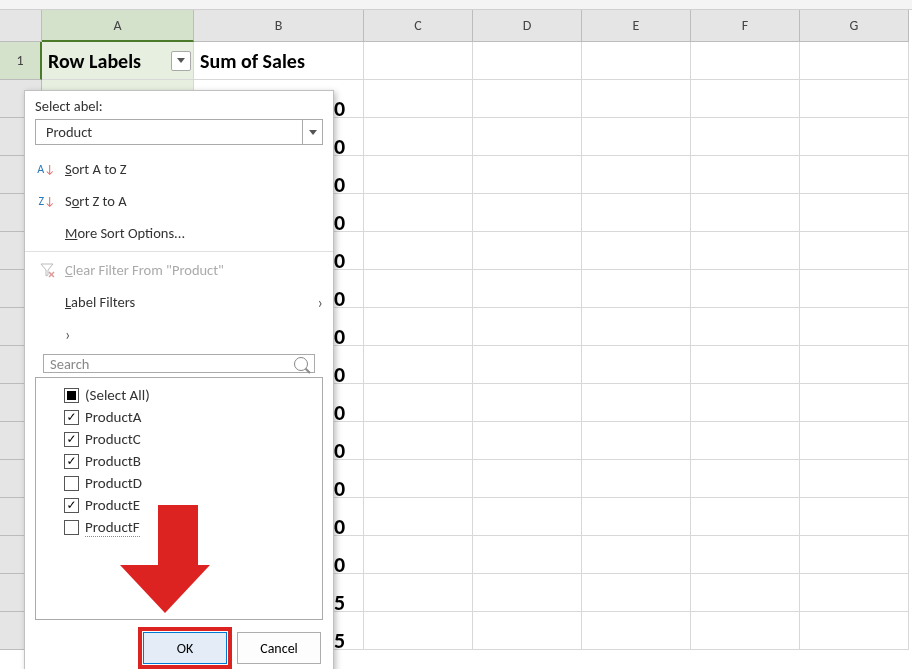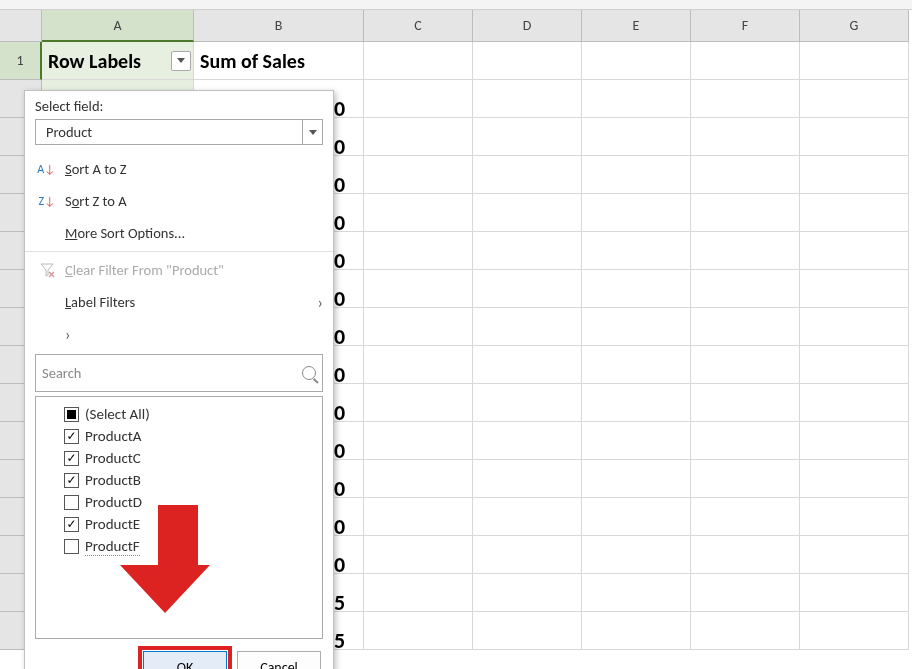--- a/index.html
+++ b/index.html
@@ -39,21 +39,21 @@
   .fp-label { padding: 6px 10px 2px 10px; color:#333; }
   .fp-select { margin: 2px 10px 8px 10px; height: 26px; border:1px solid #aaa; background:#fff; display:flex; align-items:center; padding: 0 10px; position:relative; cursor:pointer; }
   .fp-select-arrow { position:absolute; right:0; top:0; bottom:0; width:20px; border-left:1px solid #aaa; display:flex; align-items:center; justify-content:center;}
   .fp-item { height: 32px; cursor:pointer; }
   .fp-item.disabled { color:#aaa; cursor:default; }
   .fp-icon { width:20px; display:flex; justify-content:flex-end; }
   .fp-text { flex:1; }
   .fp-chevron { font-size: 16px; color:#555; }
   .fp-sep { height:1px; background:#e0e0e0; margin:2px 0; }
 
-  .fp-search { margin: 4px 10px; height:38px; border:1px solid #aaa; display:flex; align-items:center; padding:0 6px; color:#888; position:relative; }
+  .fp-search { margin: 4px 18px; height:19px; border:1px solid #aaa; display:flex; align-items:center; padding:0 6px; color:#888; position:relative; }
   .mag { position:absolute; right:6px; width:14px; height:14px; border:1.5px solid #888; border-radius:50%; }
   .mag::after { content:""; position:absolute; width:6px; height:1.5px; background:#888; bottom:-2px; right:-4px; transform:rotate(45deg);}
 
   .fp-tree { margin: 0 10px 6px 10px; border:1px solid #aaa; padding: 6px 6px 80px 6px; min-height:190px; }
   .chk-row { display:flex; align-items:center; gap:6px; padding:2px 2px 2px 22px; font-size:15px; }
   .chk { width:15px; height:15px; border:1px solid #555; display:inline-flex; align-items:center; justify-content:center; cursor:pointer; background:#fff; }
   .chk.checked::after { content:"✓"; font-size:12px; line-height:1; color:#000; }
   .chk.mixed::after { content:""; display:block; width:9px; height:9px; background:#000; }
   .chk-row.hl .chk-label { border-bottom: 1px dotted #888; }
 
@@ -264,21 +264,21 @@
   <span class="peek" style="top:351px">0</span>
   <span class="peek" style="top:389px">0</span>
   <span class="peek" style="top:427px">0</span>
   <span class="peek" style="top:465px">0</span>
   <span class="peek" style="top:503px">0</span>
   <span class="peek" style="top:541px">0</span>
   <span class="peek" style="top:579px">5</span>
   <span class="peek" style="top:617px">5</span>
 
   <div class="filter-popup">
-    <div class="fp-label">Select field:</div>
+    <div class="fp-label">Select abel:</div>
     <div class="fp-select">
       <span>Product</span>
       <span class="fp-select-arrow">
           <span class="tri-down-sm"></span>
         </span>
     </div>
 
     <div class="fp-row fp-item">
       <span class="fp-icon" style="font-size:12px;color:#2a78b5;line-height:1;">A<span style="color:#d66">↓</span></span>
       <span class="fp-text"><span class="u">S</span><span>ort A to Z</span></span>

